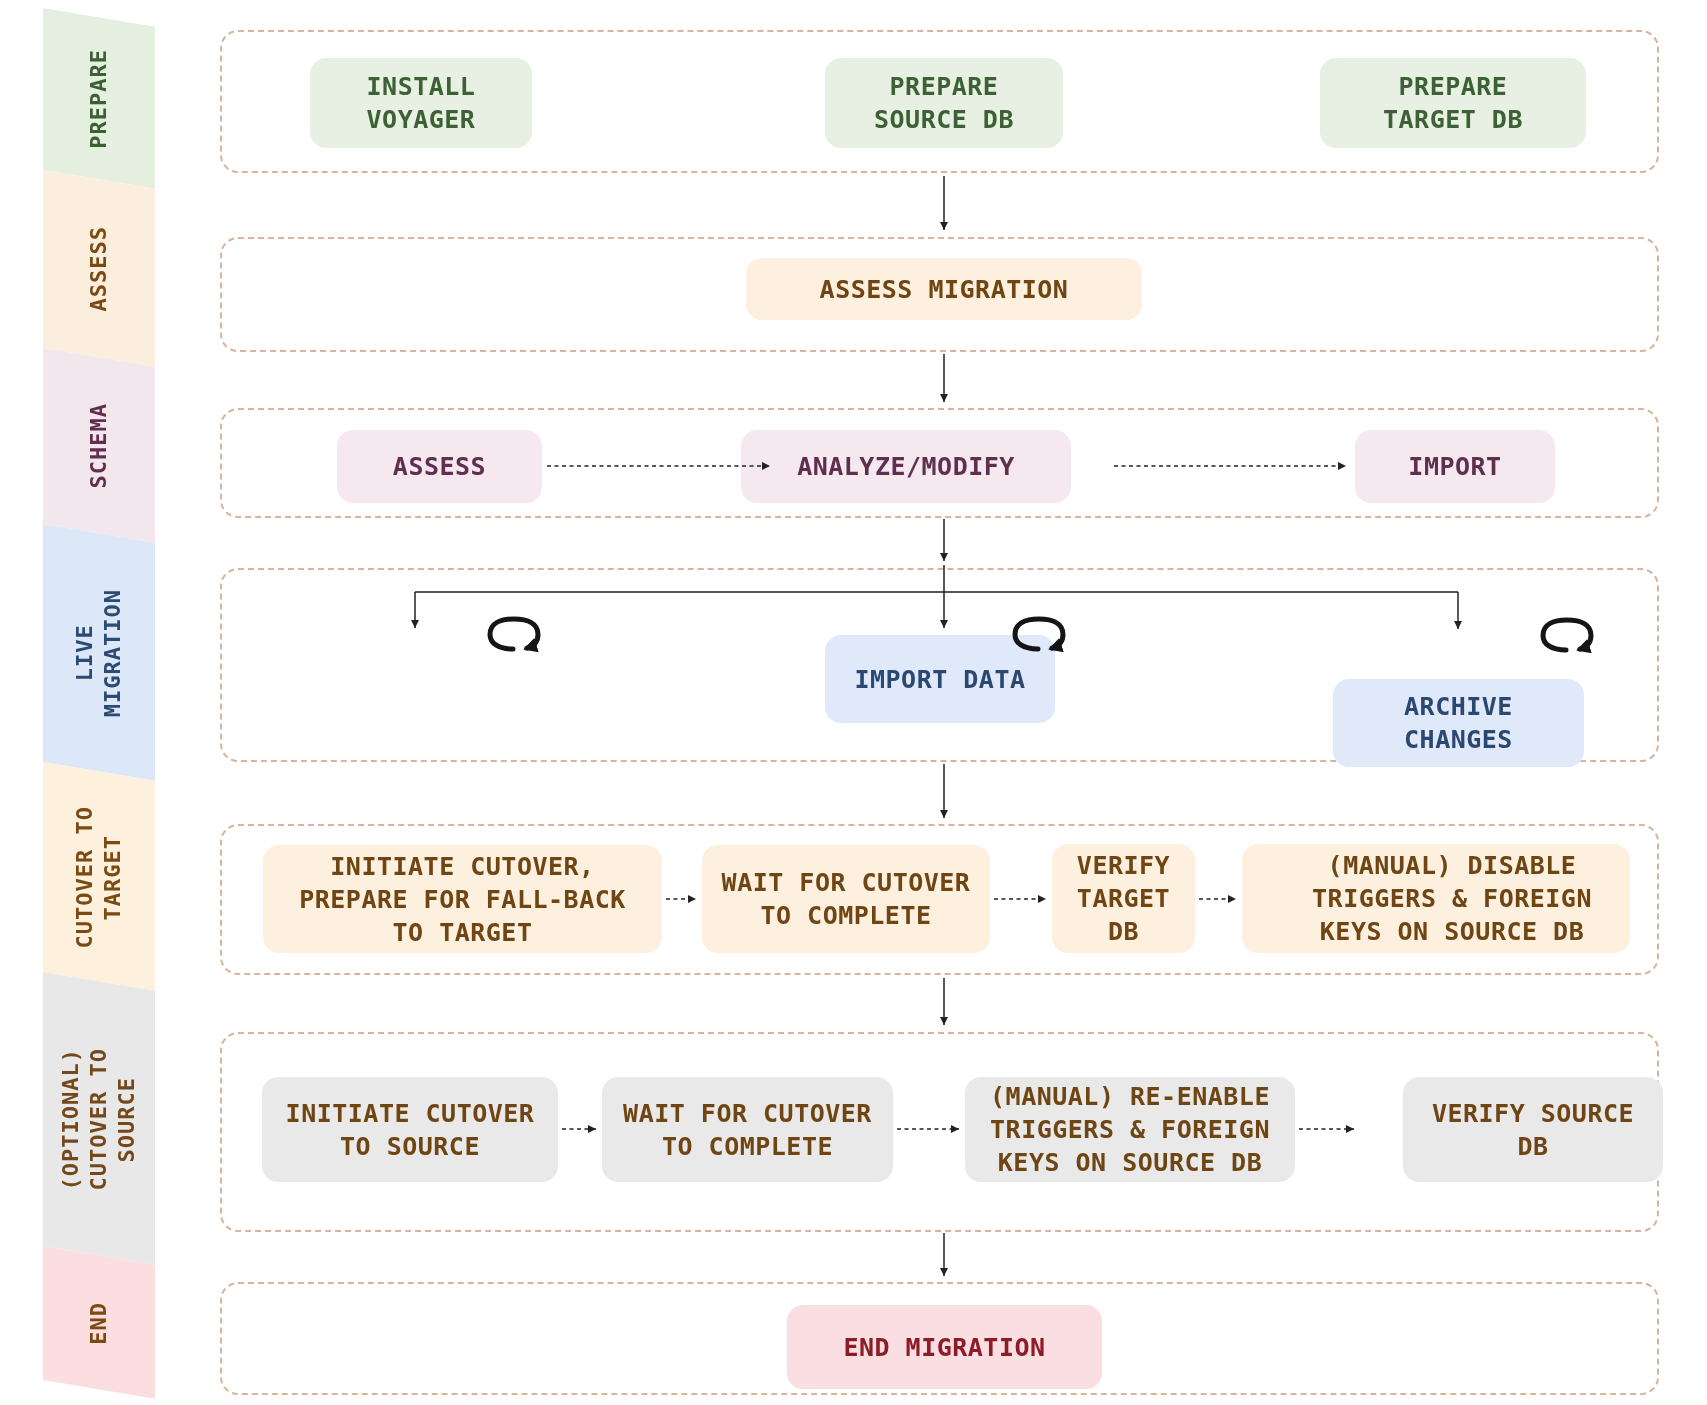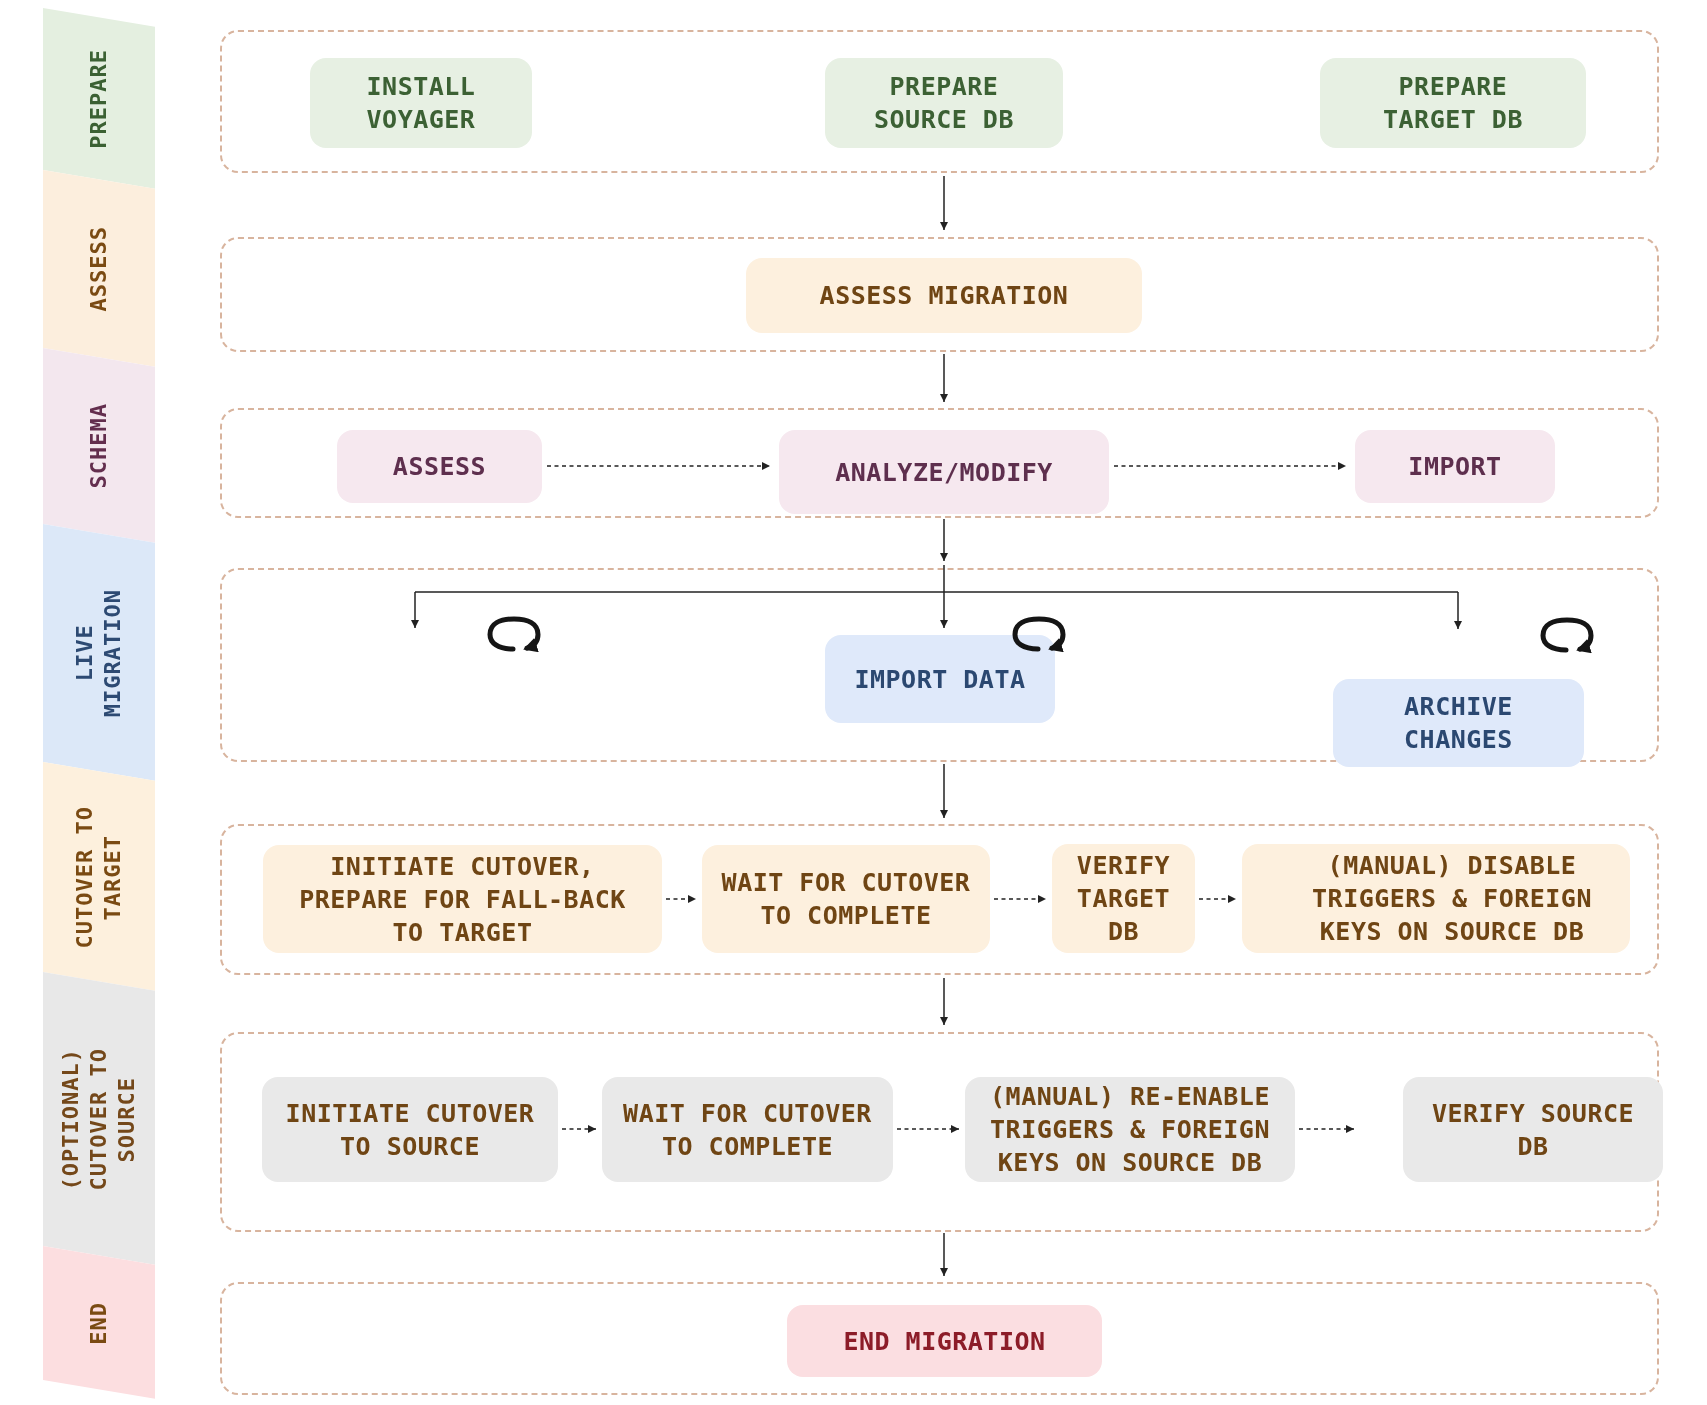--- a/index.html
+++ b/index.html
@@ -96,24 +96,24 @@
   <div class="stage-row" style="top:1032px;height:200px;"></div>
   <div class="stage-row" style="top:1282px;height:113px;"></div>
 
   <div class="fbox s-prepare" style="left:310px;top:58px;width:222px;height:90px;">INSTALL
 VOYAGER</div>
   <div class="fbox s-prepare" style="left:825px;top:58px;width:238px;height:90px;">PREPARE
 SOURCE DB</div>
   <div class="fbox s-prepare" style="left:1320px;top:58px;width:266px;height:90px;">PREPARE
 TARGET DB</div>
 
-  <div class="fbox s-assess" style="left:746px;top:258px;width:396px;height:75px;">ASSESS MIGRATION</div>
+  <div class="fbox s-assess" style="left:746px;top:258px;width:396px;height:62px;">ASSESS MIGRATION</div>
 
   <div class="fbox s-schema" style="left:337px;top:430px;width:205px;height:73px;">ASSESS</div>
-  <div class="fbox s-schema" style="left:779px;top:430px;width:330px;height:84px;">ANALYZE/MODIFY</div>
+  <div class="fbox s-schema" style="left:741px;top:430px;width:330px;height:73px;">ANALYZE/MODIFY</div>
   <div class="fbox s-schema" style="left:1355px;top:430px;width:200px;height:73px;">IMPORT</div>
 
   <div class="fbox s-live" style="left:825px;top:635px;width:230px;height:88px;">IMPORT DATA</div>
   <div class="fbox s-live" style="left:1333px;top:635px;width:251px;height:88px;margin-top:44px;">ARCHIVE
 CHANGES</div>
 
   <div class="fbox s-cutover" style="left:263px;top:845px;width:399px;height:108px;">INITIATE CUTOVER,
 PREPARE FOR FALL-BACK
 TO TARGET</div>
   <div class="fbox s-cutover" style="left:702px;top:845px;width:288px;height:108px;">WAIT FOR CUTOVER
@@ -128,21 +128,21 @@
   <div class="fbox s-optional" style="left:262px;top:1077px;width:296px;height:105px;">INITIATE CUTOVER
 TO SOURCE</div>
   <div class="fbox s-optional" style="left:602px;top:1077px;width:291px;height:105px;">WAIT FOR CUTOVER
 TO COMPLETE</div>
   <div class="fbox s-optional" style="left:965px;top:1077px;width:330px;height:105px;">(MANUAL) RE-ENABLE
 TRIGGERS &amp; FOREIGN
 KEYS ON SOURCE DB</div>
   <div class="fbox s-optional" style="left:1360px;top:1077px;width:260px;height:105px;margin-left:43px;">VERIFY SOURCE
 DB</div>
 
-  <div class="fbox s-end" style="left:787px;top:1305px;width:315px;height:72px;">END MIGRATION</div>
+  <div class="fbox s-end" style="left:787px;top:1305px;width:315px;height:84px;">END MIGRATION</div>
 
   <svg id="overlay" width="1707" height="1405" viewBox="0 0 1707 1405">
     <defs>
       <marker id="ah" markerUnits="userSpaceOnUse" markerWidth="10" markerHeight="10" refX="8" refY="4" orient="auto">
         <path d="M0,0 L8,4 L0,8 Z" fill="#222222"></path>
       </marker>
       <marker id="loop-ah" markerUnits="userSpaceOnUse" markerWidth="18" markerHeight="18" refX="10" refY="7.5" orient="auto">
         <path d="M0,0 L14,7.5 L0,15 Z" fill="#151515"></path>
       </marker>
     </defs>

